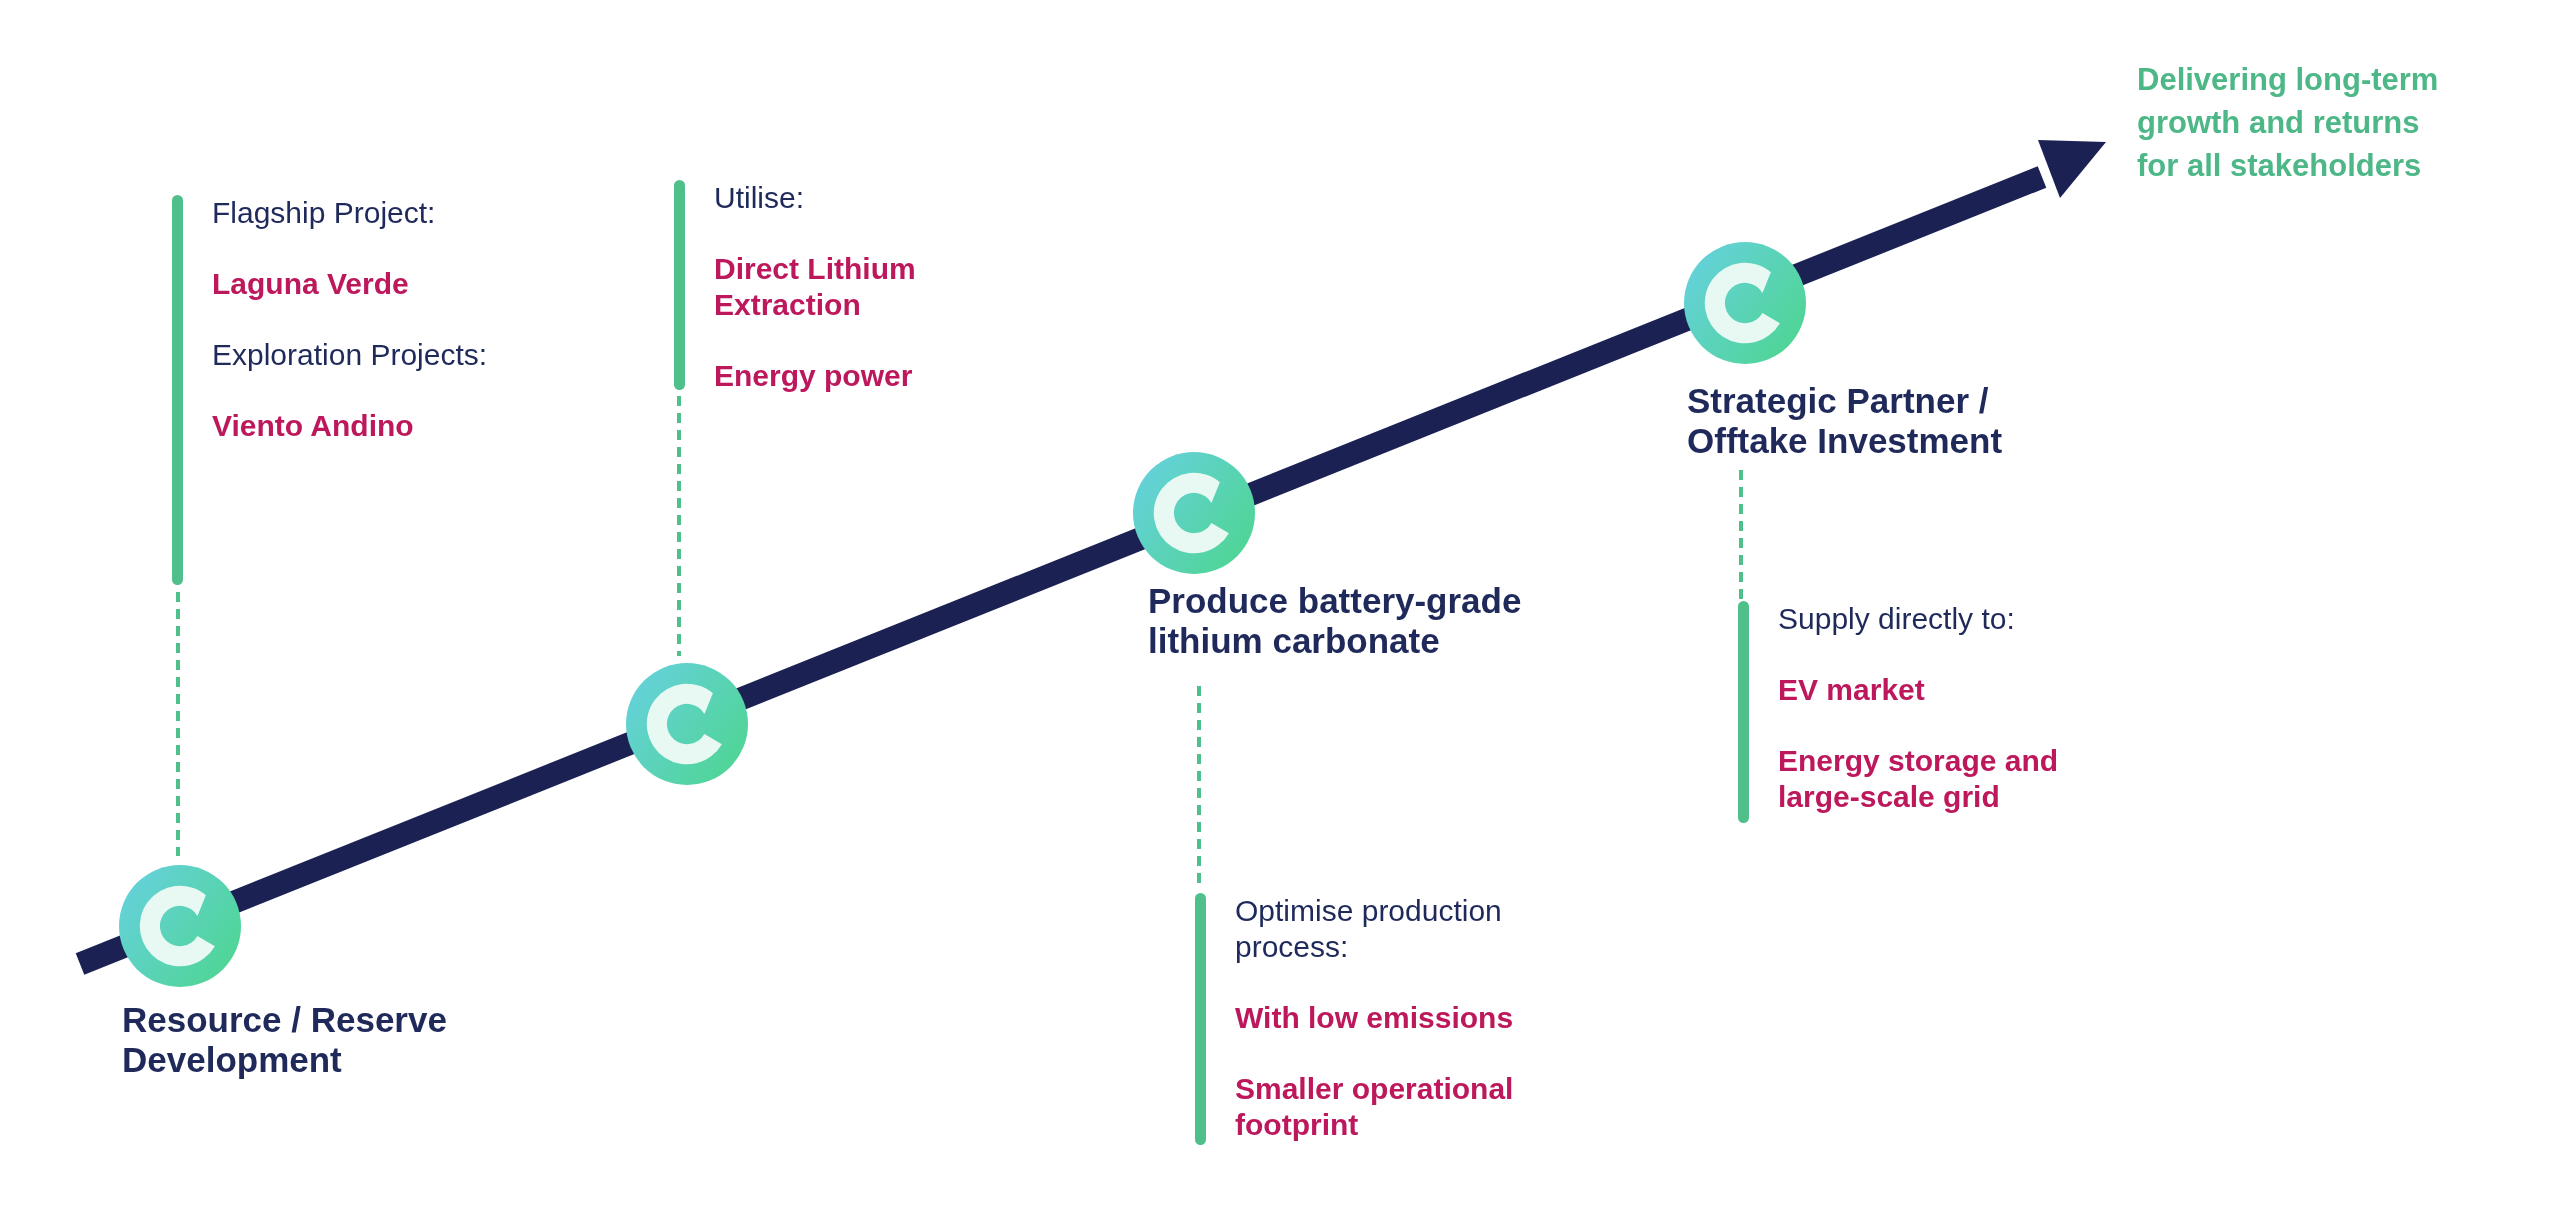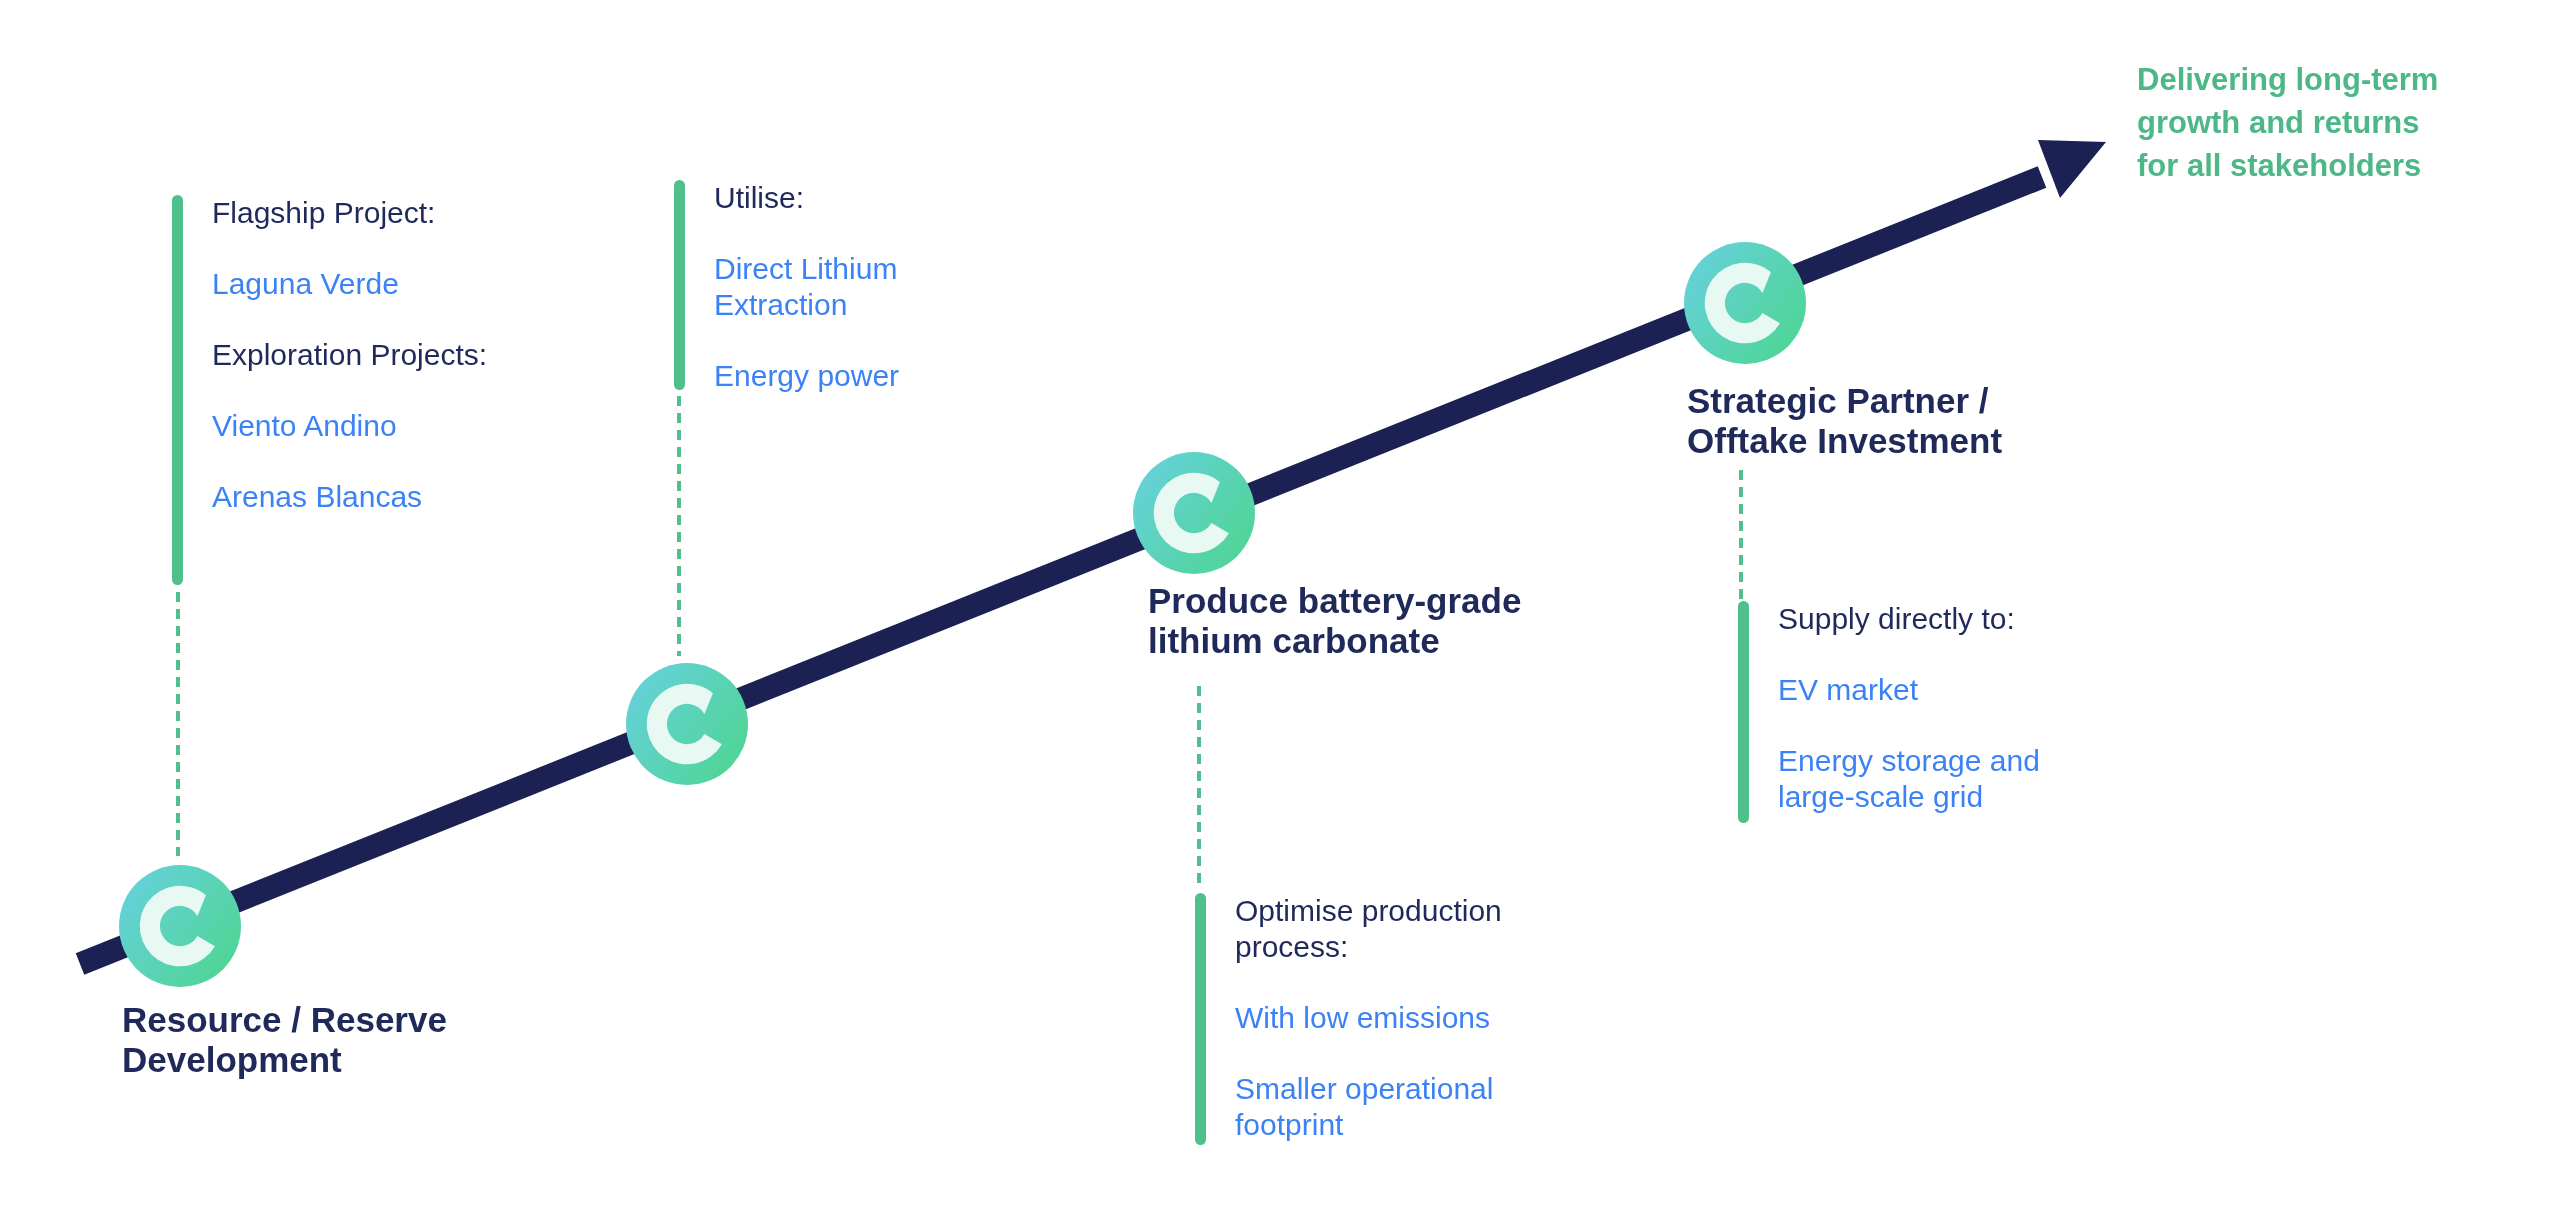--- a/index.html
+++ b/index.html
@@ -43,24 +43,25 @@
   .accent-bar {
     position:absolute;
     left:0; top:0;
     width:11px;
     border-radius:6px;
     background:#4fbf8c;
   }
   .annotation .content { margin-left:40px; }
   .annotation .item {
     font-size:30px;
-    color:#3b82f6;
+    color:#be185d;
     line-height:36px;
     margin-bottom:35px;
     white-space:pre-line;
+    font-weight:bold;
   }
   .annotation .item.bold {
     font-weight:400;
     color:#1f2a5b;
   }
 
   .headline {
     position:absolute;
     left:2137px; top:58px;
     width:400px;
@@ -141,21 +142,20 @@
   <div class="milestone-label" style="left:1687px; top:381px; width:360px;">Strategic Partner /
 Offtake Investment</div>
 
   <div class="annotation" style="left:172px; top:195px; width:400px;">
     <div class="accent-bar" style="height:390px;"></div>
     <div class="content">
       <div class="item bold">Flagship Project:</div>
       <div class="item">Laguna Verde</div>
       <div class="item bold">Exploration Projects:</div>
       <div class="item">Viento Andino</div>
-      <div class="item">Arenas Blancas</div>
     </div>
   </div>
 
   <div class="annotation" style="left:674px; top:180px; width:300px;">
     <div class="accent-bar" style="height:210px;"></div>
     <div class="content">
       <div class="item bold">Utilise:</div>
       <div class="item">Direct Lithium
 Extraction</div>
       <div class="item">Energy power</div>

